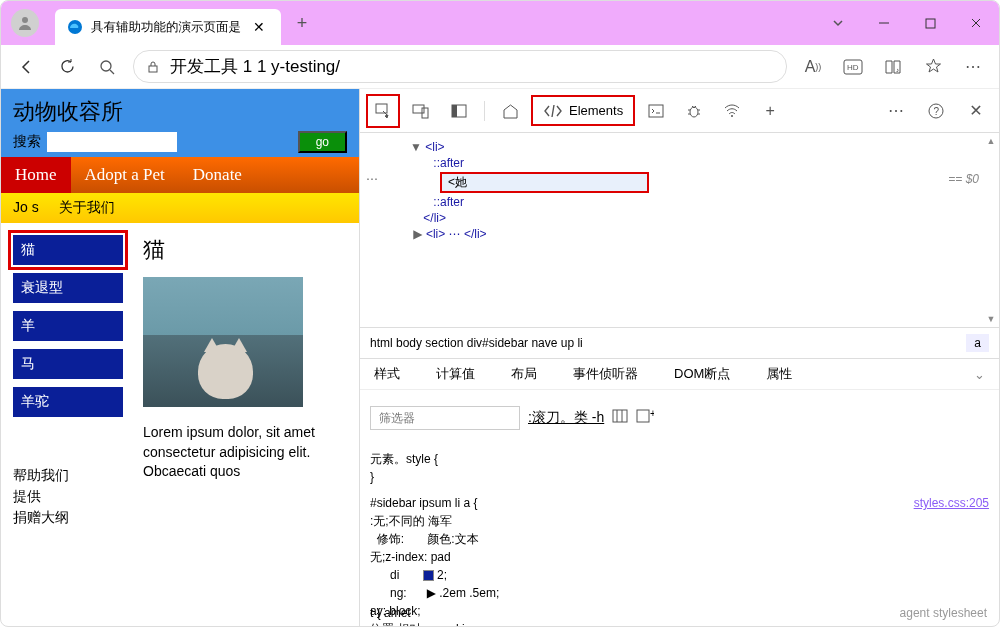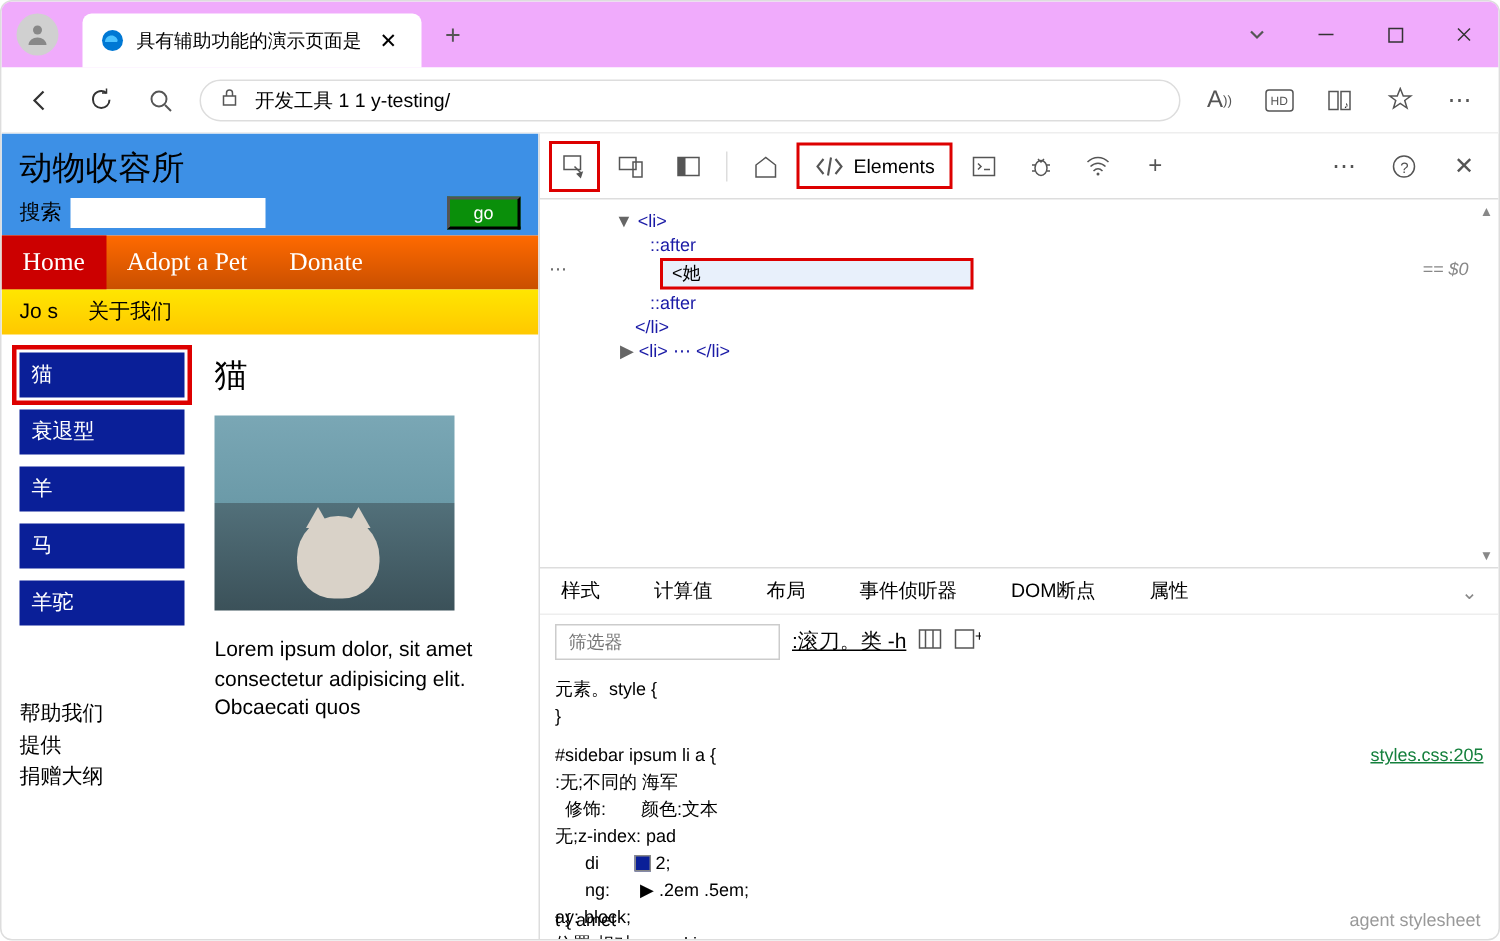--- a/index.html
+++ b/index.html
@@ -12,21 +12,21 @@
 .tab .favicon { width: 16px; height: 16px; }
 .tab-title { font-size: 12.5px; max-width: 170px; white-space: nowrap; overflow: hidden; }
 .tab-close { font-size: 14px; padding: 0 4px; }
 .newtab { margin-left: 8px; padding: 4px 8px; font-size: 18px; color: #555; }
 .win-controls { margin-left: auto; display: flex; }
 .win-btn { width: 46px; height: 36px; display: flex; align-items: center; justify-content: center; }
 
 
 .addrbar { height: 44px; display: flex; align-items: center; padding: 0 12px; gap: 12px; background: #fff; border-bottom: 1px solid #eee; }
 .nav-btn { width: 28px; height: 28px; display: flex; align-items: center; justify-content: center; color: #555; }
-.url-box { flex: 1; display: flex; align-items: flex-start; border: 1px solid #ddd; border-radius: 16px; padding: 4px 12px; gap: 10px; font-size: 13px; }
+.url-box { flex: 1; display: flex; align-items: center; border: 1px solid #ddd; border-radius: 16px; padding: 4px 12px; gap: 10px; font-size: 17px; }
 .addr-icons { display: flex; gap: 12px; }
 
 
 .content { flex: 1; display: flex; min-height: 0; }
 .page { width: 358px; overflow: hidden; display: flex; flex-direction: column; justify-content: center; }
 .devtools { flex: 1; display: flex; flex-direction: column; border-left: 1px solid #ddd; min-height: 0; }
 
 
 .pg-header { background: #3d90e6; padding: 8px 12px 4px; }
 .pg-title { font-size: 22px; font-family: "Times New Roman", serif; }
@@ -69,26 +69,26 @@
 .scrollbar { position: absolute; right: 2px; top: 2px; bottom: 2px; width: 12px; }
 .sb-up, .sb-dn { position:absolute; left:0; width:12px; height:12px; display:flex; align-items:center; justify-content:center; font-size:9px; color:#888;}
 .sb-up{top:0}.sb-dn{bottom:0}
 
 .crumb { border-top: 1px solid #ddd; padding: 6px 10px; font-size: 12px; display: flex; align-items: center; gap: 4px; }
 .crumb-a { margin-left: auto; background: #eef; padding: 2px 8px; }
 
 .style-tabs { display: flex; border-top: 1px solid #ddd; padding: 6px 14px; gap: 36px; font-size: 13px; align-items: center; }
 .st-chev { margin-left: auto; color: #888; }
 
-.filter-row { display: flex; align-items: center; padding: 6px 10px; gap: 8px; border-top: 1px solid #eee; }
+.filter-row { display: flex; align-items: center; padding: 16px 10px; gap: 8px; border-top: 1px solid #eee; }
 .filter-input { border: 1px solid #ccc; padding: 4px 8px; font-size: 12px; width: 150px; }
 .hov-txt { font-size: 14px; text-decoration: underline; }
 
 .styles-pane { font-family: Consolas, monospace; font-size: 12px; padding: 4px 10px; line-height: 1.5; overflow: auto; flex-shrink: 0; height: 180px; position: relative; }
-.css-link { color: #15803d; text-decoration: underline; float: right; font-family: Arial; }
+.css-link { color: #8b5cf6; text-decoration: underline; float: right; font-family: Arial; }
 .swatch { display:inline-block; width:11px; height:11px; border:1px solid #888; vertical-align:middle; }
 .ua-sheet { position:absolute; bottom:4px; right:12px; color:#999; font-family: Arial; font-size: 12px; }
 .ua-left { position:absolute; bottom:4px; left:10px; }
 </style>
 </head>
 <body>
 
 <div class="titlebar">
   <div class="avatar">
     <svg width="16" height="16" viewBox="0 0 16 16">
@@ -293,20 +293,24 @@
       <div style="position:relative;padding:1px 0">
         <span class="ellip">⋯</span>
         <span class="sel-row">&lt;她</span>
         <span class="eq0">== $0</span>
       </div>
       <div class="dom-line">          <span class="pse">::after</span></div>
       <div class="dom-line">       <span class="tag-b">&lt;/li&gt;</span></div>
       <div class="dom-line">    <span style="color:#666">▶ </span><span class="tag-b">&lt;li&gt; ⋯ &lt;/li&gt;</span></div>
     </div>
 
+    <div class="crumb">
+      <span>html body section div#sidebar nave up li</span>
+      <span class="crumb-a">a</span>
+    </div>
 
     <div class="style-tabs">
       <span>样式</span>
       <span>计算值</span>
       <span>布局</span>
       <span>事件侦听器</span>
       <span>DOM断点</span>
       <span>属性</span>
       <span class="st-chev">⌄</span>
     </div>

